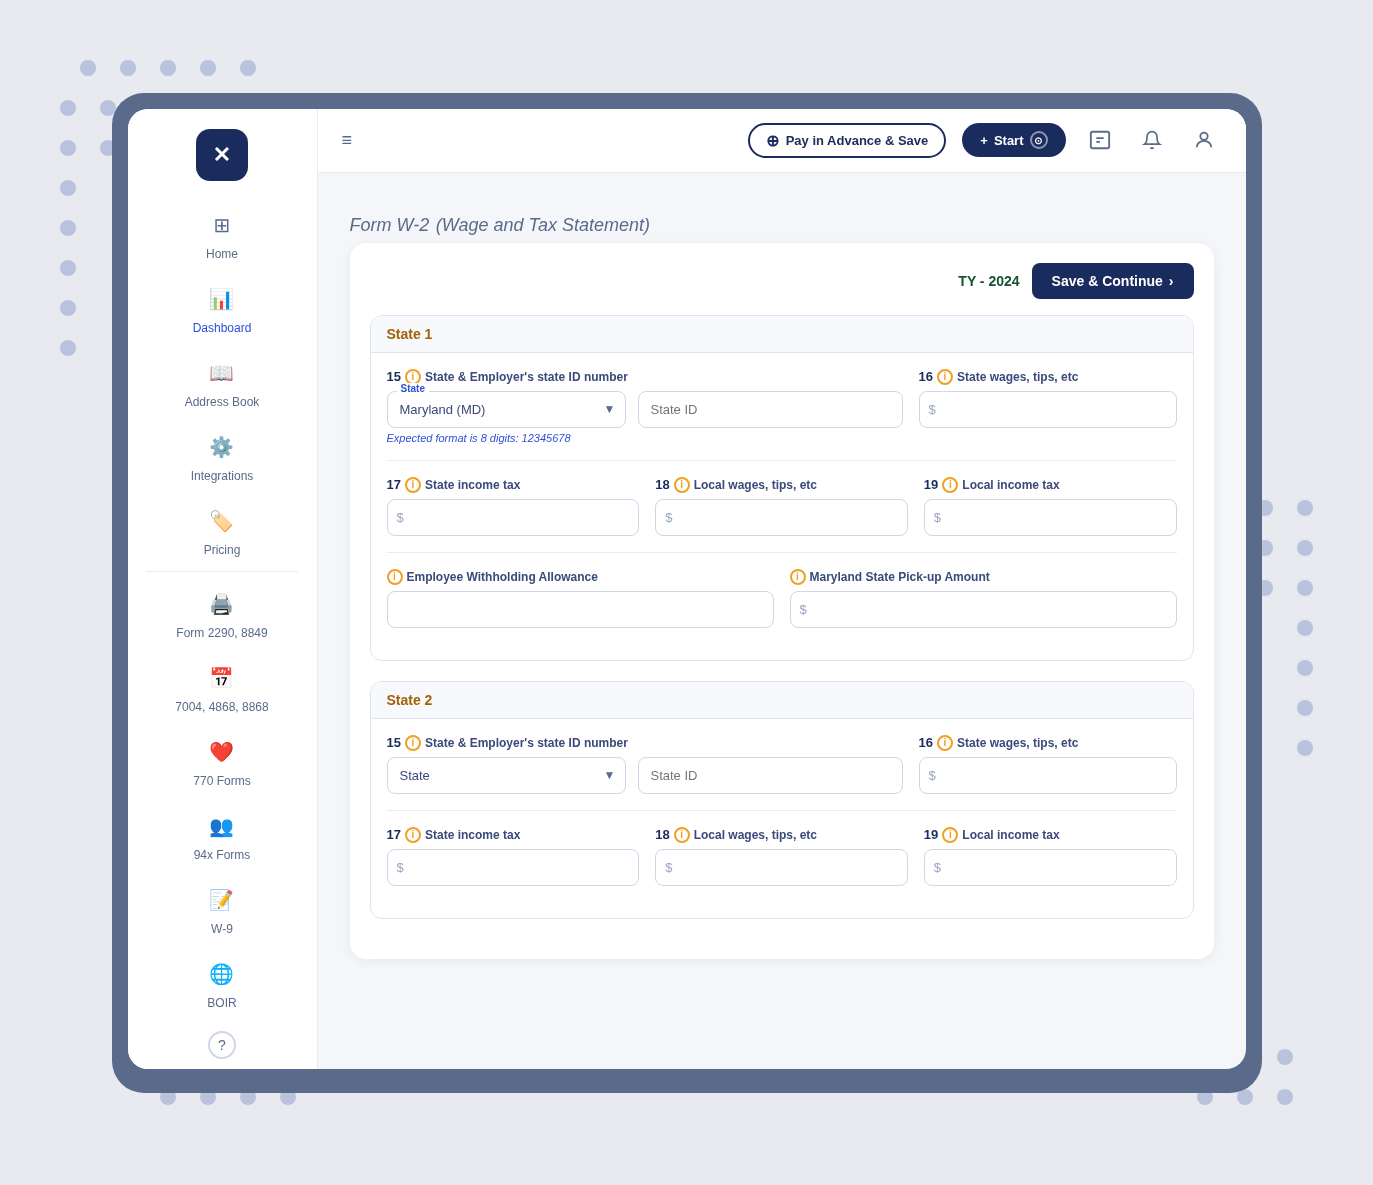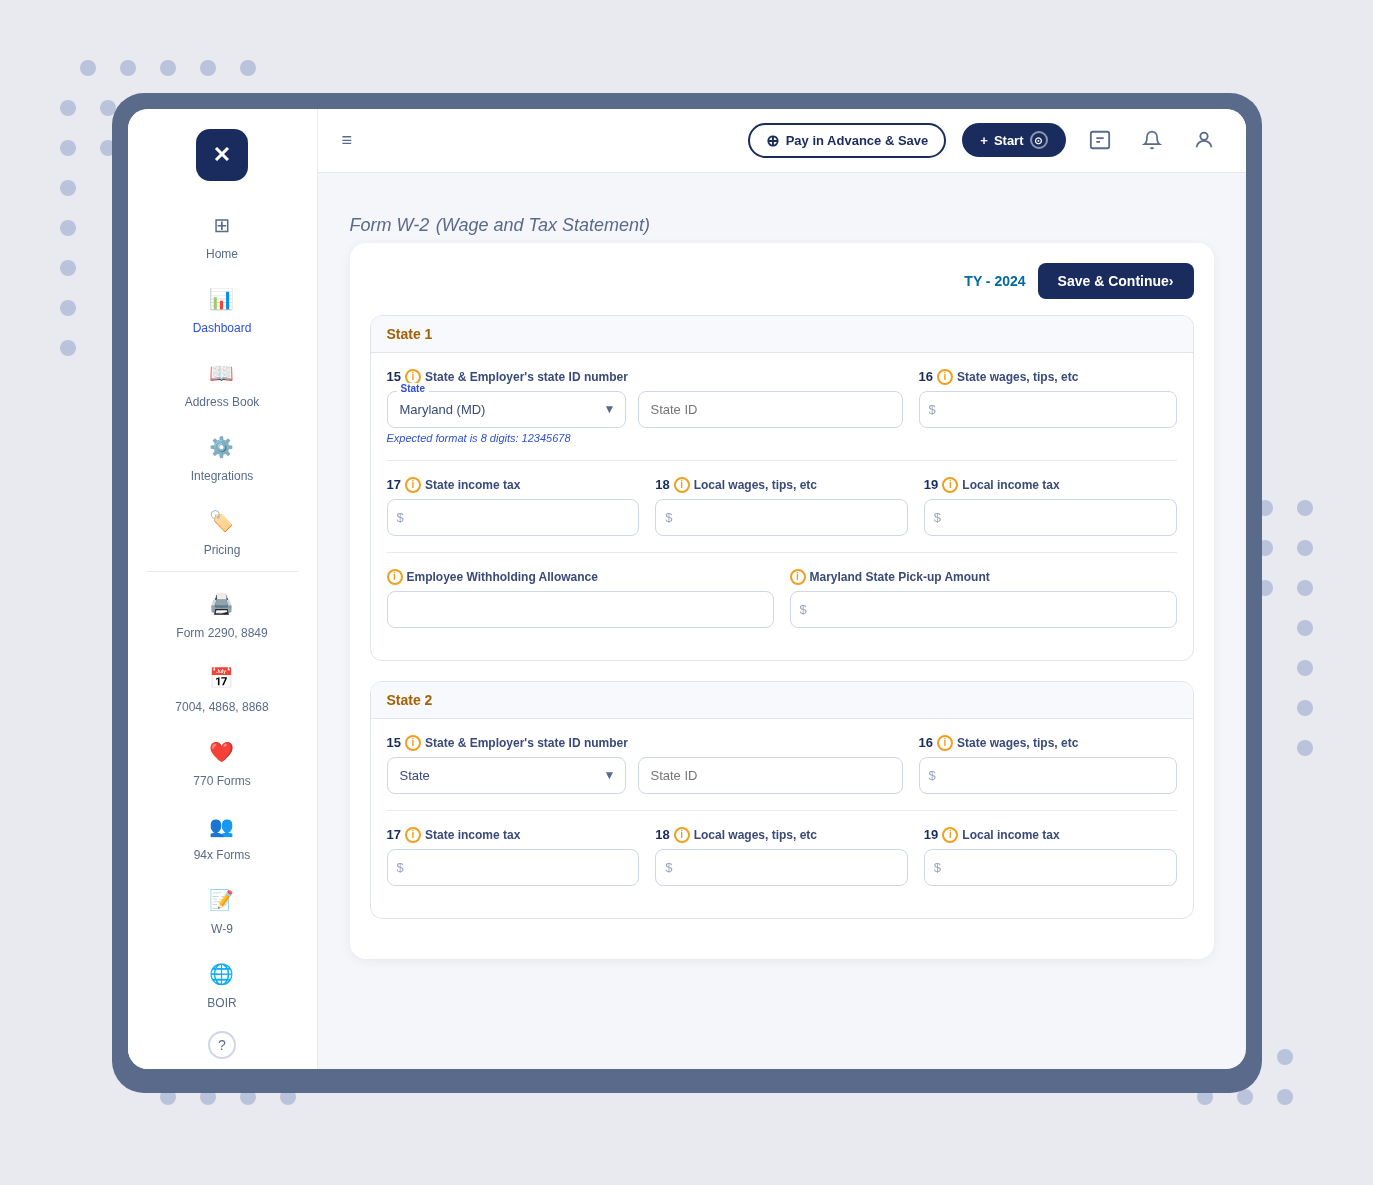--- a/index.html
+++ b/index.html
@@ -198,33 +198,34 @@
     .form-card-header {
       display: flex;
       align-items: center;
       justify-content: flex-end;
       margin-bottom: 16px;
       gap: 12px;
     }
     .ty-label {
       font-size: 14px;
       font-weight: 600;
-      color: #0369a1;
+      color: #14532d;
     }
     .save-continue-btn {
       background: #1a2b5e;
       color: #fff;
       border: none;
       border-radius: 8px;
       padding: 10px 20px;
       font-size: 14px;
       font-weight: 600;
       cursor: pointer;
       display: flex;
       align-items: center;
+      gap: 6px;
     }
 
     
     .state-section {
       border: 1px solid #e0e4f0;
       border-radius: 12px;
       margin-bottom: 20px;
       overflow: hidden;
     }
     .state-section-header {

